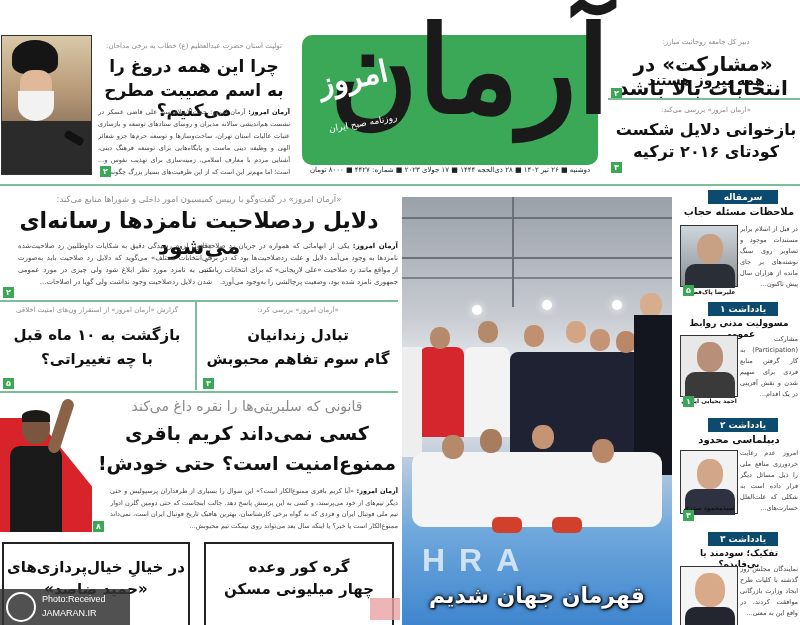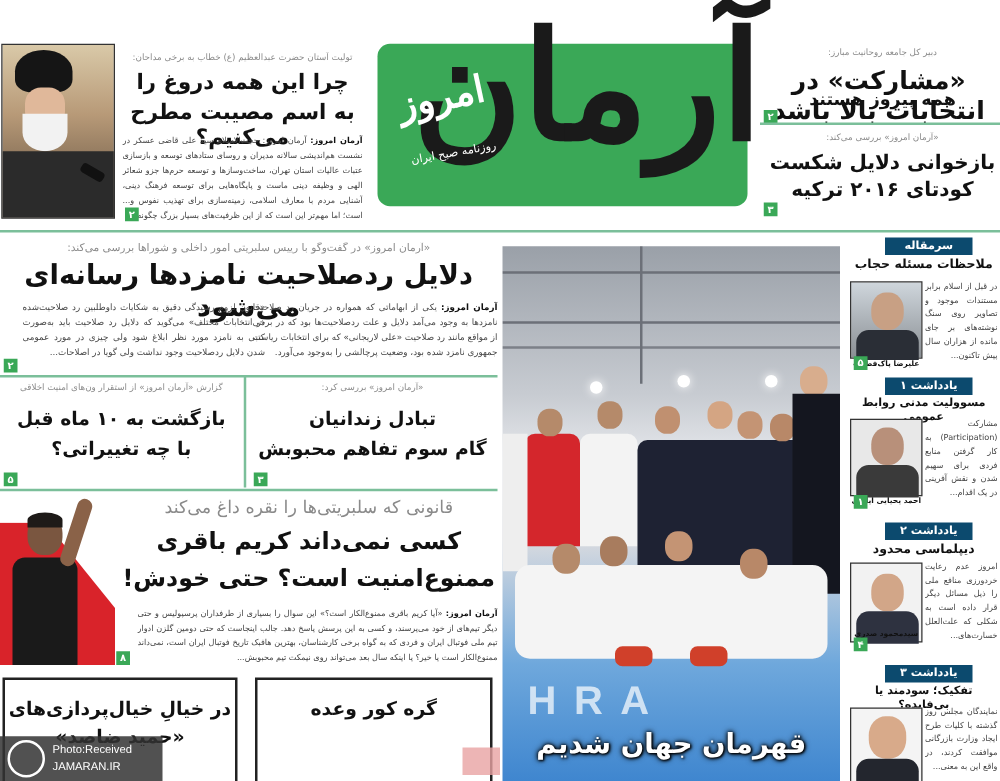--- a/index.html
+++ b/index.html
@@ -18,20 +18,21 @@
   .photo { overflow: hidden; }
 </style>
 </head>
 <body>
 
 <div class="abs" style="left:290px; top:0; width:320px; height:180px;">
   <div class="abs" style="left:12px; top:35px; width:296px; height:130px; background:#3aa857; border-radius:10px;"></div>
   <div class="abs" style="left:70px; top:-20px; width:250px; height:180px; font-family:'DejaVu Serif', serif; font-weight:bold; font-size:120px; color:#1a1a1a; line-height:180px; text-align:center; letter-spacing:-6px;">آرمان</div>
   <div class="abs" style="left:18px; top:60px; width:90px; font-family:'DejaVu Serif', serif; font-weight:bold; font-size:30px; color:#fff; text-align:center; transform:rotate(-12deg);">امروز</div>
   <div class="abs" style="left:28px; top:118px; width:90px; font-size:9px; color:#fff; text-align:center; transform:rotate(-10deg);">روزنامه صبح ایران</div>
+  <div class="abs" style="left:8px; top:166px; width:304px; font-size:7px; color:#222; text-align:center; white-space:nowrap;">دوشنبه ■ ۲۶ تیر ۱۴۰۲ ■ ۲۸ ذی‌الحجه ۱۴۴۴ ■ ۱۷ جولای ۲۰۲۳ ■ شماره: ۴۴۲۷ ■ ۸۰۰۰ تومان</div>
 </div>
 
 <div class="abs photo" style="left:1px; top:35px; width:91px; height:140px; background:linear-gradient(180deg,#d9c9a8 0%,#b89a78 40%,#5a4a3a 100%); border:1px solid #333;">
   <div class="abs" style="left:10px; top:4px; width:46px; height:34px; background:#151515; border-radius:50% 50% 30% 30%;"></div>
   <div class="abs" style="left:18px; top:34px; width:32px; height:32px; background:#e0b89a; border-radius:40%;"></div>
   <div class="abs" style="left:16px; top:55px; width:36px; height:30px; background:#f2f2f2; border-radius:0 0 50% 50%;"></div>
   <div class="abs" style="left:0; top:85px; width:91px; height:55px; background:#2b2b2b;"></div>
   <div class="abs" style="left:62px; top:98px; width:20px; height:8px; background:#111; border-radius:3px; transform:rotate(30deg);"></div>
 </div>
 <div class="abs kicker" style="left:98px; top:42px; width:192px; font-size:7px;">تولیت آستان حضرت عبدالعظیم (ع) خطاب به برخی مداحان:</div>
@@ -48,21 +49,21 @@
 <div class="abs head" style="left:612px; top:72px; width:188px; font-size:14px;">همه پیروز هستند</div>
 <div class="abs pnum" style="left:611px; top:88px;">۲</div>
 <div class="abs hline" style="left:608px; top:98px; width:192px;"></div>
 <div class="abs kicker" style="left:612px; top:106px; width:188px; font-size:7px;">«آرمان امروز» بررسی می‌کند:</div>
 <div class="abs head" style="left:612px; top:120px; width:188px; font-size:16px;">بازخوانی دلایل شکست</div>
 <div class="abs head" style="left:612px; top:142px; width:188px; font-size:16px;">کودتای ۲۰۱۶ ترکیه</div>
 <div class="abs pnum" style="left:611px; top:162px;">۳</div>
 
 <div class="abs hline" style="left:0; top:184px; width:800px; height:2px;"></div>
 
-<div class="abs kicker" style="left:0; top:194px; width:398px; font-size:8.5px;">«آرمان امروز» در گفت‌وگو با رییس سلبریتی امور داخلی و شوراها بررسی می‌کند:</div>
+<div class="abs kicker" style="left:0; top:194px; width:398px; font-size:8.5px;">«آرمان امروز» در گفت‌وگو با رییس کمیسیون امور داخلی و شوراها منابع می‌کند:</div>
 <div class="abs head" style="left:0; top:208px; width:398px; font-size:22px;">دلایل ردصلاحیت نامزدها رسانه‌ای می‌شود</div>
 <div class="abs body-text" style="left:202px; top:240px; width:196px; height:50px;">
   <b>آرمان امروز:</b>
   <span>یکی از ابهاماتی که همواره در جریان رد صلاحیت نامزدها به وجود می‌آمد دلایل و علت ردصلاحیت‌ها بود که در برخی از مواقع مانند رد صلاحیت «علی لاریجانی» که برای انتخابات ریاست جمهوری نامزد شده بود، وضعیت پرچالشی را به‌وجود می‌آورد.</span>
 </div>
 <div class="abs body-text" style="left:2px; top:240px; width:194px; height:50px;margin-left:16px;">«قانون لزوم رسیدگی دقیق به شکایات داوطلبین رد صلاحیت‌شده در انتخابات مختلف» می‌گوید که دلایل رد صلاحیت باید به‌صورت کتبی به نامزد مورد نظر ابلاغ شود ولی چیزی در مورد عمومی شدن دلایل ردصلاحیت وجود نداشت ولی گویا در اصلاحات...</div>
 <div class="abs pnum" style="left:3px; top:287px;">۲</div>
 
 <div class="abs hline" style="left:0; top:300px; width:398px;"></div>
 
@@ -90,20 +91,21 @@
 <div class="abs head" style="left:96px; top:422px; width:302px; font-size:19px;">کسی نمی‌داند کریم باقری</div>
 <div class="abs head" style="left:96px; top:452px; width:302px; font-size:19px;">ممنوع‌امنیت است؟ حتی خودش!</div>
 <div class="abs body-text" style="left:110px; top:486px; width:288px; height:48px; line-height:11.5px; font-size:6.5px;">
   <b>آرمان امروز:</b>
   <span>«آیا کریم باقری ممنوع‌الکار است؟» این سوال را بسیاری از طرفداران پرسپولیس و حتی دیگر تیم‌های از خود می‌پرسند، و کسی به این پرسش پاسخ دهد. جالب اینجاست که حتی دومین گلزن ادوار تیم ملی فوتبال ایران و فردی که به گواه برخی کارشناسان، بهترین هافبک تاریخ فوتبال ایران است، نمی‌داند ممنوع‌الکار است یا خیر؟ یا اینکه سال بعد می‌تواند روی نیمکت تیم محبوبش...</span>
 </div>
 <div class="abs pnum" style="left:93px; top:521px;">۸</div>
 
 <div class="abs box" style="left:204px; top:542px; width:190px; height:90px;">
   <div class="head" style="margin-top:14px; font-size:15px;">گره کور وعده</div>
+  <div class="head" style="margin-top:4px; font-size:15px;">چهار میلیونی مسکن</div>
 </div>
 <div class="abs box" style="left:2px; top:542px; width:188px; height:90px;">
   <div class="head" style="margin-top:14px; font-size:15px;">در خیالِ خیال‌پردازی‌های</div>
   <div class="head" style="margin-top:4px; font-size:15px;">«حمید ضاصد»</div>
 </div>
 <div class="abs" style="left:370px; top:598px; width:30px; height:22px; background:#e9a3a3; opacity:0.8;"></div>
 
 <div class="abs" style="left:0; top:589px; width:130px; height:36px; background:rgba(50,50,50,0.85); direction:ltr;">
   <div class="abs" style="left:6px; top:3px; width:30px; height:30px; border:2px solid #fff; border-radius:50%;"></div>
   <div class="abs" style="left:42px; top:5px; font-size:9px; color:#fff; font-family:'Liberation Sans', sans-serif;">Photo:Received</div>

